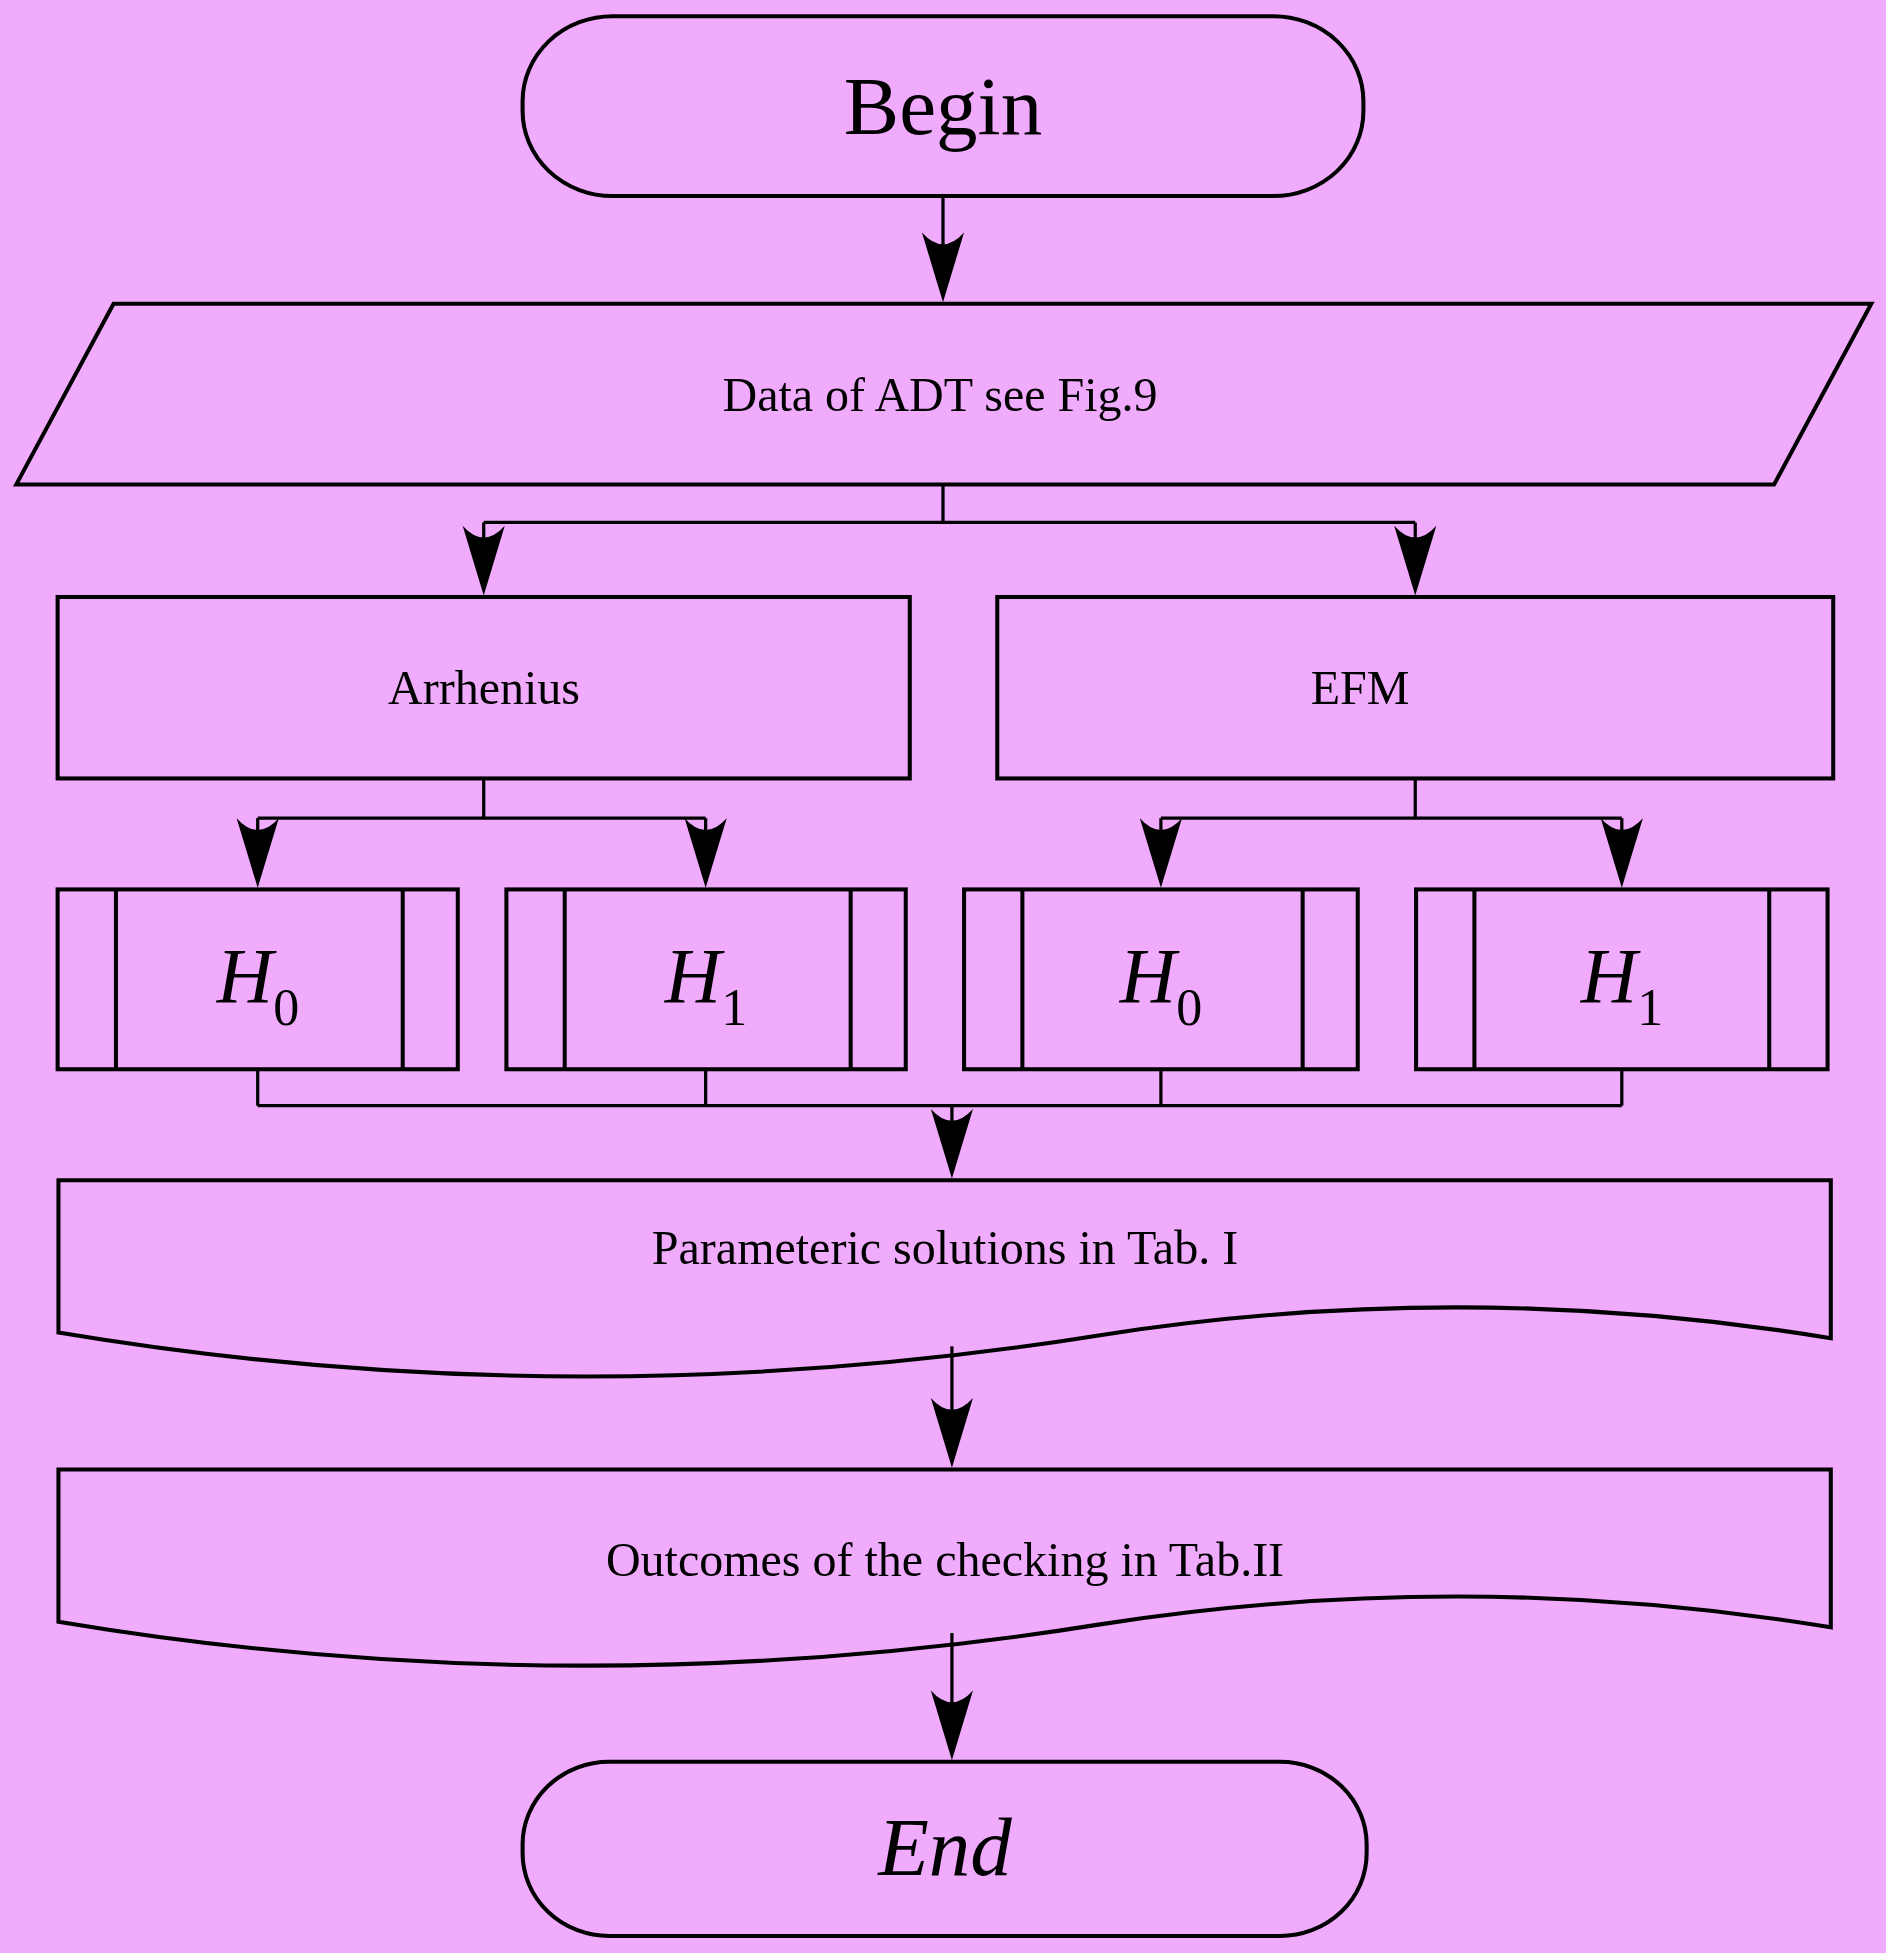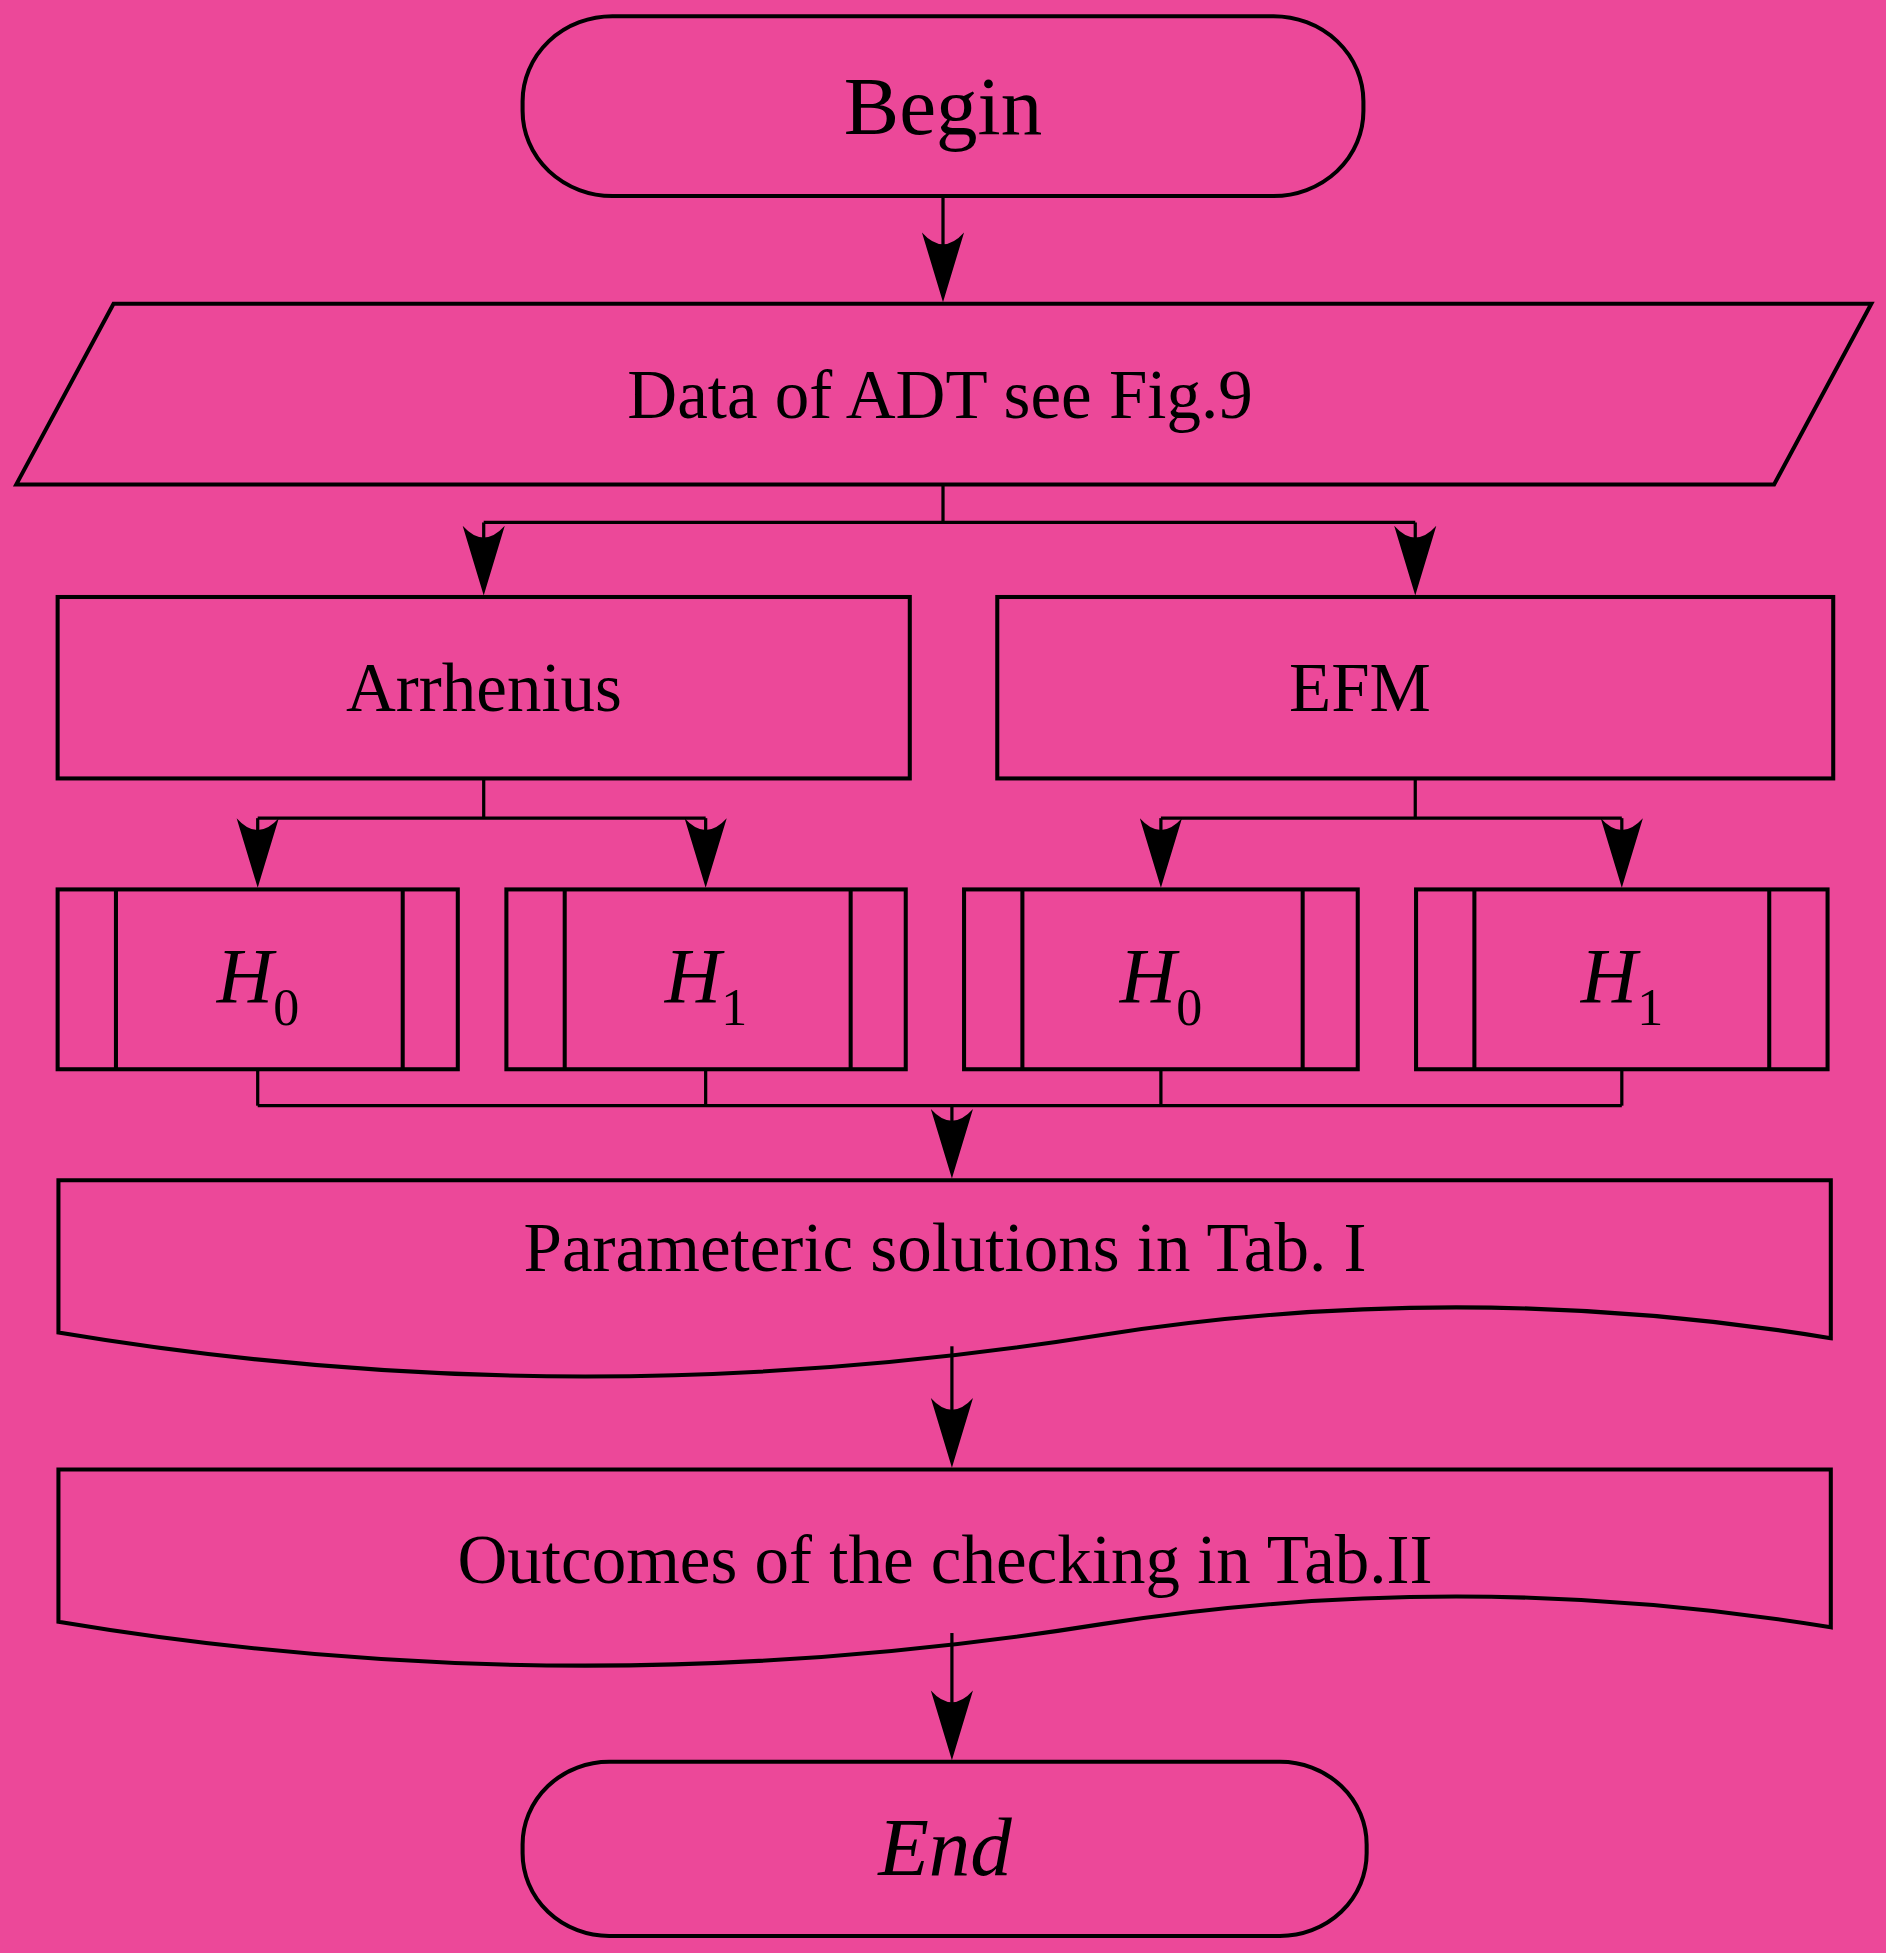--- a/index.html
+++ b/index.html
@@ -4,36 +4,36 @@
 <style>
   html, body {
     margin: 0;
     padding: 0;
     background: #ffffff;
   }
   #stage {
     position: relative;
     width: 1886px;
     height: 1953px;
-    background: #ec4899;
+    background: #f0abfc;
     font-family: "Liberation Serif", "DejaVu Serif", serif;
     color: #000000;
   }
   #diagram-svg {
     position: absolute;
     left: 0;
     top: 0;
     width: 1886px;
     height: 1953px;
   }
   .node-label {
     position: absolute;
     transform: translate(-50%, -50%);
     white-space: nowrap;
-    font-size: 69px;
+    font-size: 48px;
     line-height: 1;
     color: #000000;
     text-align: center;
   }
   .terminator-label {
     font-size: 83px;
   }
   .hyp-label {
     font-size: 78px;
   }

